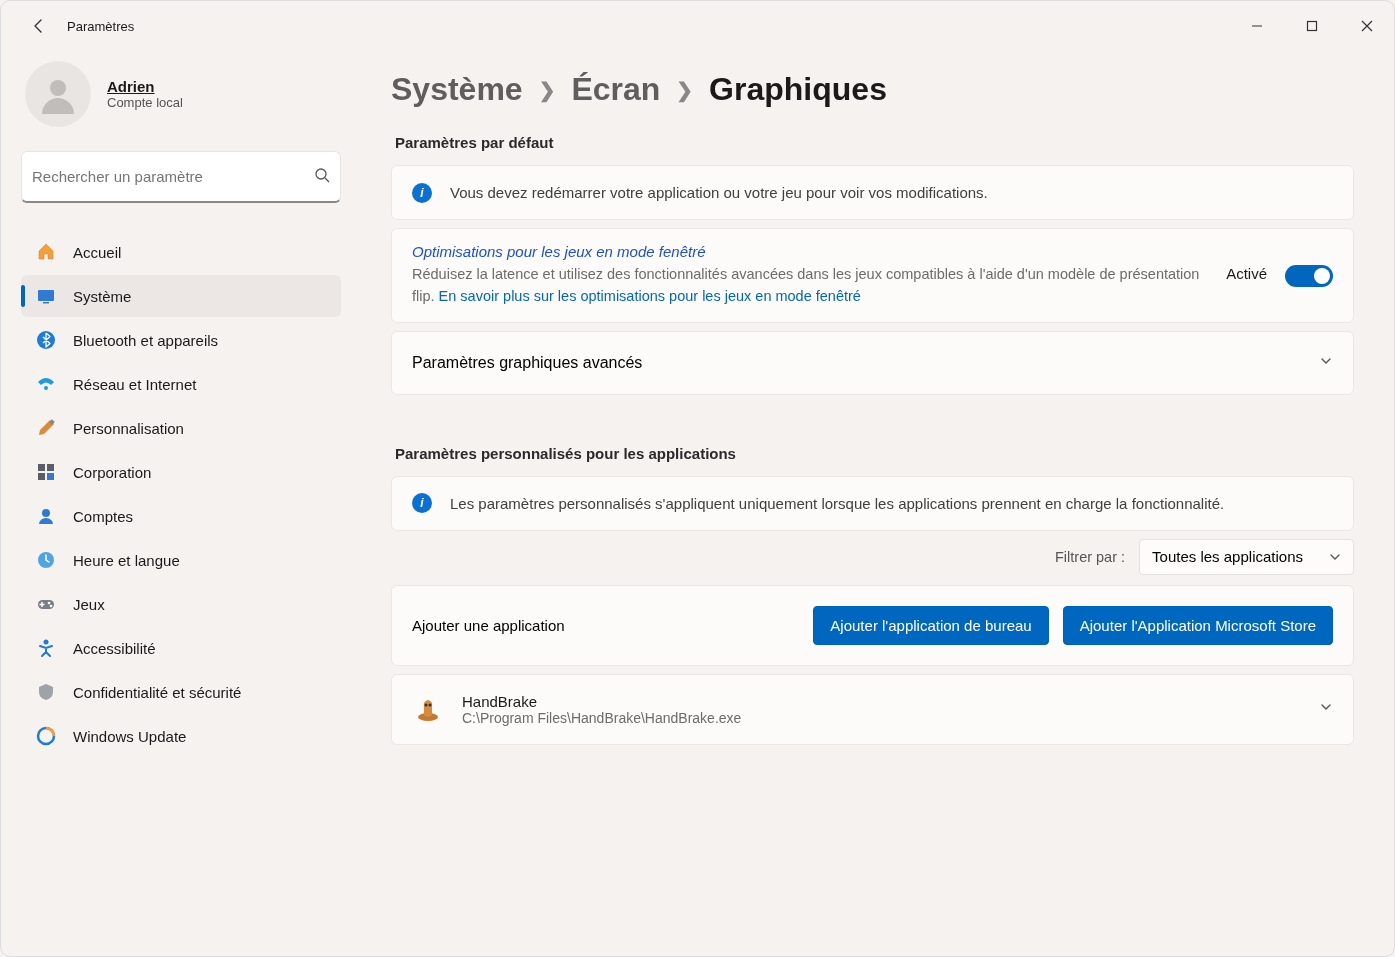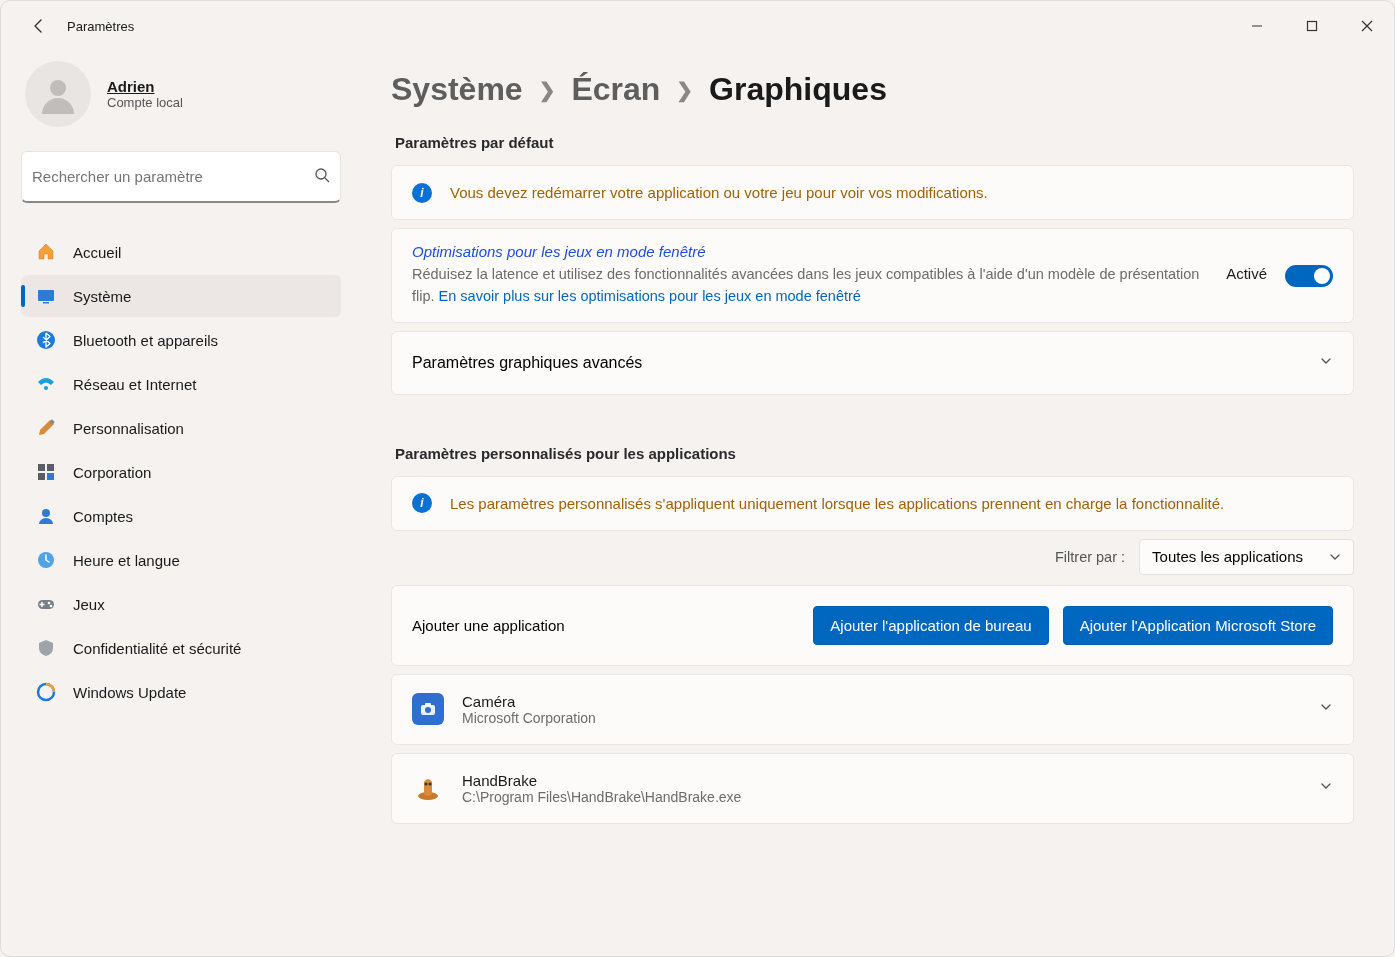--- a/index.html
+++ b/index.html
@@ -39,21 +39,21 @@
   .breadcrumb { display: flex; align-items: center; gap: 16px; margin-bottom: 26px; font-size: 32px; font-weight: 600; color: #5e5e5e; }
   .breadcrumb .sep { color: #888; font-size: 20px; }
   .breadcrumb .current { color: #1a1a1a; }
   .breadcrumb .crumb-link { cursor: pointer; }
 
   .section-label { font-size: 15px; font-weight: 600; color: #2a2a2a; margin: 12px 0 14px 4px; }
 
   .card { background: #fcfbfa; border: 1px solid #eae6e4; border-radius: 6px; padding: 16px 20px; margin-bottom: 8px; }
   .info-card { display: flex; gap: 18px; align-items: center; }
   .info-icon { width: 20px; height: 20px; background: #0b70d4; border-radius: 50%; display: flex; align-items: center; justify-content: center; color: #fff; font-size: 12px; font-weight: bold; font-style: italic; flex-shrink: 0; }
-  .info-text { font-size: 15px; color: #a16207; line-height: 1.4; }
+  .info-text { font-size: 15px; color: #404040; line-height: 1.4; }
 
   .opt-card { display: flex; align-items: flex-start; padding: 14px 20px; }
   .opt-main { flex: 1; }
   .opt-title { font-size: 15px; color: #1d4ed8; margin-bottom: 4px; font-style: italic; }
   .opt-desc { font-size: 14.5px; color: #6c6c6c; line-height: 1.5; }
   .opt-desc a { color: #0067c0; text-decoration: none; }
   .opt-state { font-size: 15px; color: #1a1a1a; margin: 0 18px; padding-top: 22px; }
   .toggle { width: 48px; height: 22px; background: #0067c0; border-radius: 11px; position: relative; cursor: pointer; margin-top: 22px; }
   .toggle::after { content: ""; position: absolute; right: 3px; top: 3px; width: 16px; height: 16px; background: #fff; border-radius: 50%; }
 
@@ -214,20 +214,29 @@
               <circle cx="13" cy="9" r="1.3" fill="#fff"></circle>
               <circle cx="15" cy="12" r="1.3" fill="#fff"></circle>
               <path d="M6 8 V13 M3.5 10.5 H8.5" stroke="#fff" stroke-width="1.5"></path>
             </svg>
           </span>
         <span>Jeux</span>
       </div>
       <div class="nav-item">
         <span class="nav-icon">
             <svg width="20" height="20" viewBox="0 0 20 20">
+              <circle cx="10" cy="4" r="2.5" fill="#1d7bda"></circle>
+              <path d="M4 8 L10 10 L16 8 M10 10 V14 L6 18 M10 14 L14 18" stroke="#1d7bda" stroke-width="2" fill="none" stroke-linecap="round"></path>
+            </svg>
+          </span>
+        <span>Accessibilité</span>
+      </div>
+      <div class="nav-item">
+        <span class="nav-icon">
+            <svg width="20" height="20" viewBox="0 0 20 20">
               <path d="M10 2 L17 5 V10 Q17 16 10 18 Q3 16 3 10 V5 Z" fill="#9ea3aa"></path>
             </svg>
           </span>
         <span>Confidentialité et sécurité</span>
       </div>
       <div class="nav-item">
         <span class="nav-icon">
             <svg width="20" height="20" viewBox="0 0 20 20">
               <circle cx="10" cy="10" r="8" fill="none" stroke="#1d7bda" stroke-width="2.5"></circle>
               <path d="M10 2 A8 8 0 0 1 18 10" stroke="#f3a03a" stroke-width="2.5" fill="none"></path>
@@ -293,36 +302,20 @@
           </svg>
       </div>
     </div>
 
     <div class="card add-card">
       <span class="lbl">Ajouter une application</span>
       <button class="btn-primary">Ajouter l'application de bureau</button>
       <button class="btn-primary">Ajouter l'Application Microsoft Store</button>
     </div>
 
-    <div class="card app-card">
-      <div class="app-icon" style="background:#2f6fcf">
-        <svg width="20" height="20" viewBox="0 0 20 20">
-            <rect x="3" y="6" width="14" height="10" rx="2" fill="#fff" opacity="0.9"></rect>
-            <circle cx="10" cy="11" r="3" fill="#2f6fcf"></circle>
-            <rect x="7" y="4" width="6" height="3" rx="1" fill="#fff" opacity="0.9"></rect>
-          </svg>
-      </div>
-      <div class="app-info">
-        <div class="app-name">Caméra</div>
-        <div class="app-sub">Microsoft Corporation</div>
-      </div>
-      <span><svg width="14" height="14" viewBox="0 0 14 14">
-            <path d="M3 5 L7 9 L11 5" stroke="#555" stroke-width="1.4" fill="none" stroke-linecap="round"></path>
-          </svg></span>
-    </div>
 
     <div class="card app-card">
       <div class="app-icon">
         <svg width="28" height="28" viewBox="0 0 28 28">
             <ellipse cx="14" cy="22" rx="10" ry="4" fill="#c77a2d"></ellipse>
             <path d="M10 8 Q14 2 18 8 L18 20 Q14 24 10 20 Z" fill="#d88b3a"></path>
             <circle cx="12" cy="10" r="1.5" fill="#333"></circle>
             <circle cx="16" cy="10" r="1.5" fill="#333"></circle>
           </svg>
       </div>

